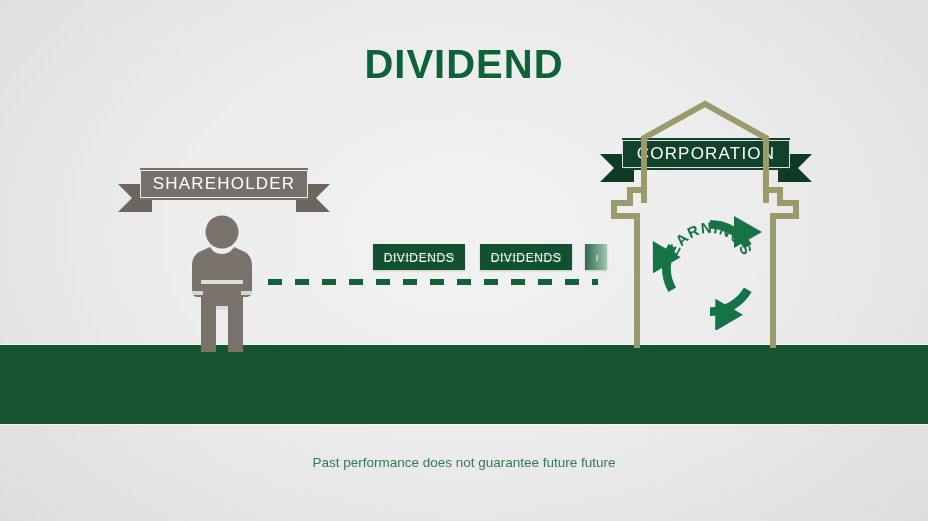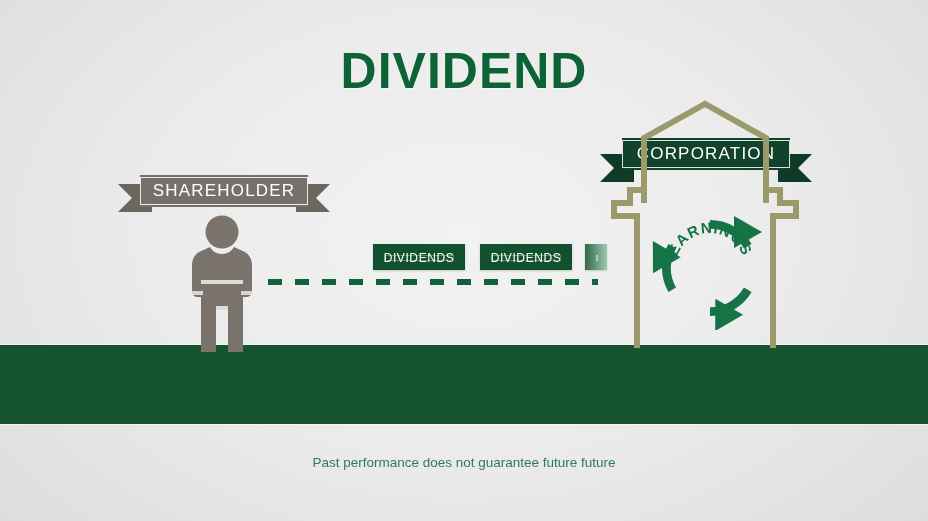--- a/index.html
+++ b/index.html
@@ -17,21 +17,21 @@
       radial-gradient(ellipse 70% 85% at 50% 45%, #f2f2f2 0%, #ececec 45%, #e2e2e2 80%, #dcdcdc 100%);
   }
 
   
   #title {
     position: absolute;
     top: 42px;
     left: 0;
     width: 100%;
     text-align: center;
-    font-size: 50px;
+    font-size: 40px;
     font-weight: bold;
     letter-spacing: 1px;
     color: #0d6336;
     text-shadow: 0 1px 1px rgba(255,255,255,0.7);
   }
 
   
   #ground {
     position: absolute;
     left: 0;
@@ -83,21 +83,21 @@
     letter-spacing: 1.2px;
     line-height: 1;
     padding: 4px 2px 5px;
     border: 1px solid rgba(255,255,255,0.85);
     width: 100%;
     box-sizing: border-box;
     text-align: center;
   }
 
   #ribbon-shareholder { left: 118px; top: 168px; width: 212px; height: 50px; }
-  #ribbon-shareholder .plate { background: #77706a; margin-top: 7px; }
+  #ribbon-shareholder .plate { background: #77706a; }
   #ribbon-shareholder .tail  { background: #6d665f; }
 
   #ribbon-corporation { left: 600px; top: 138px; width: 212px; height: 50px; }
   #ribbon-corporation .plate { background: #12422c; }
   #ribbon-corporation .tail  { background: #0f3a26; }
 
   .tail.left {
     clip-path: polygon(0 0, 100% 0, 100% 100%, 0 100%, 14px 50%);
   }
   .tail.right {

